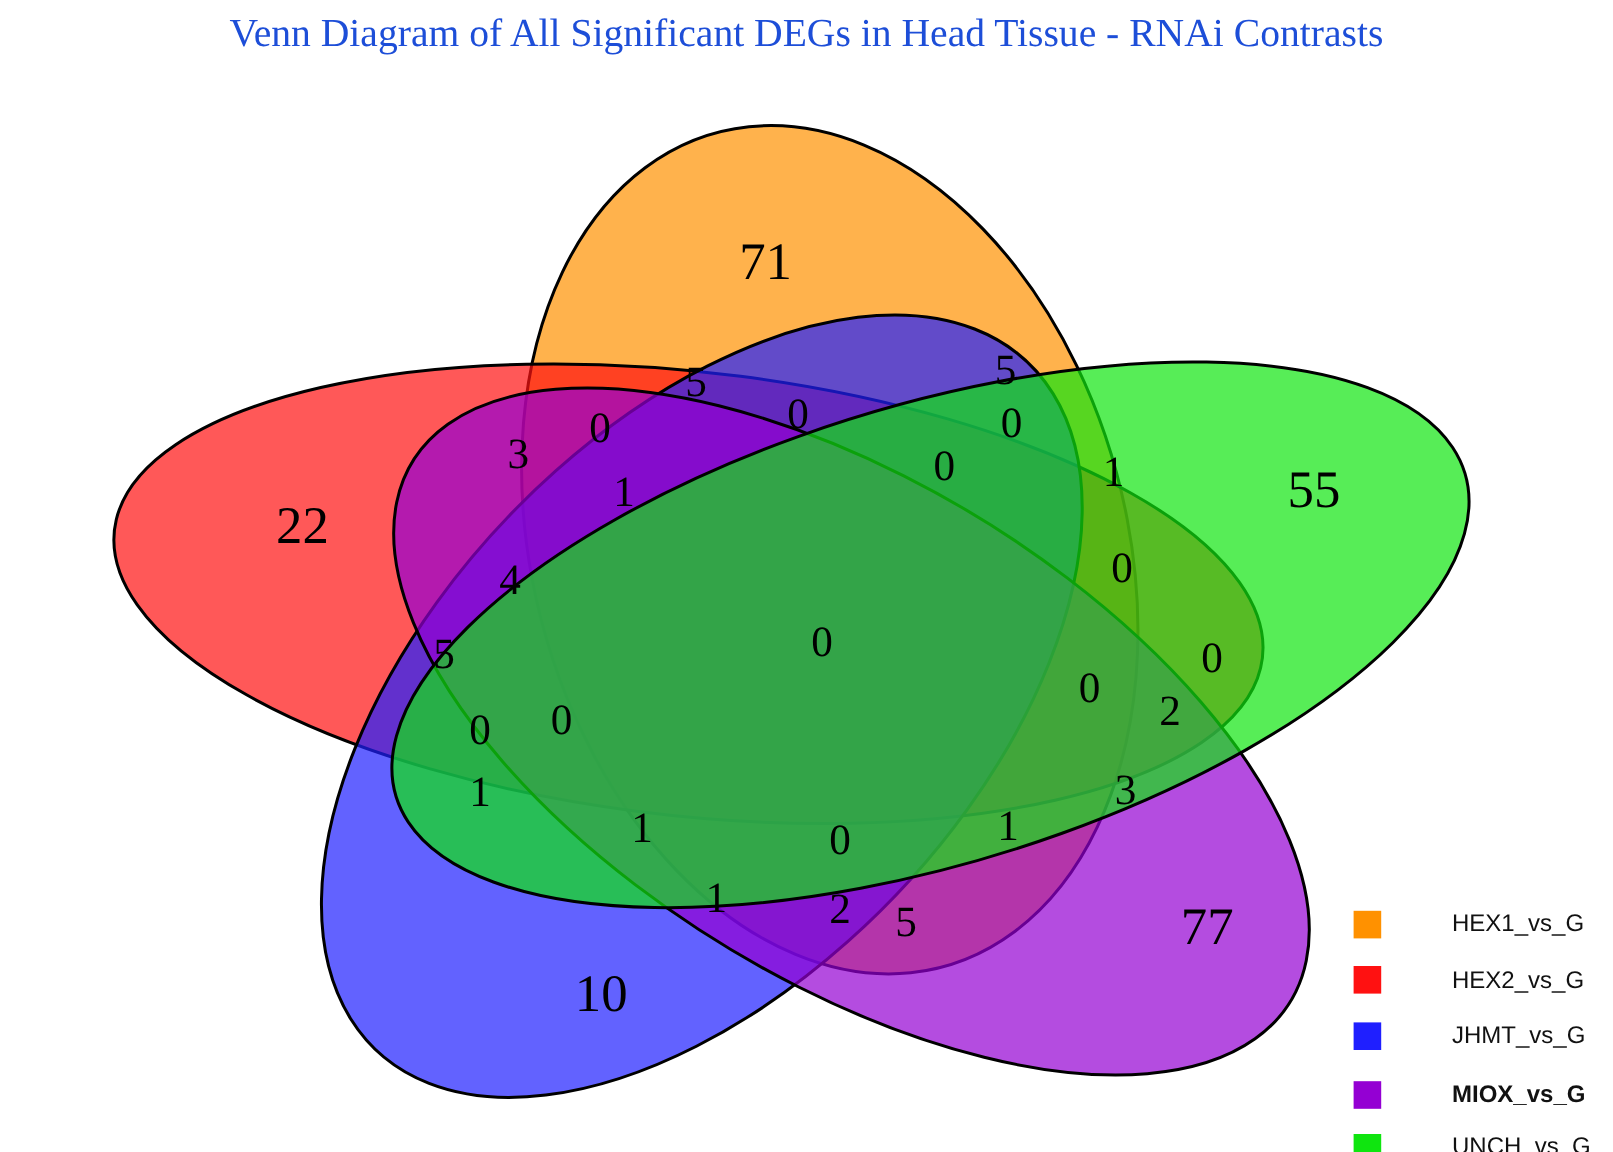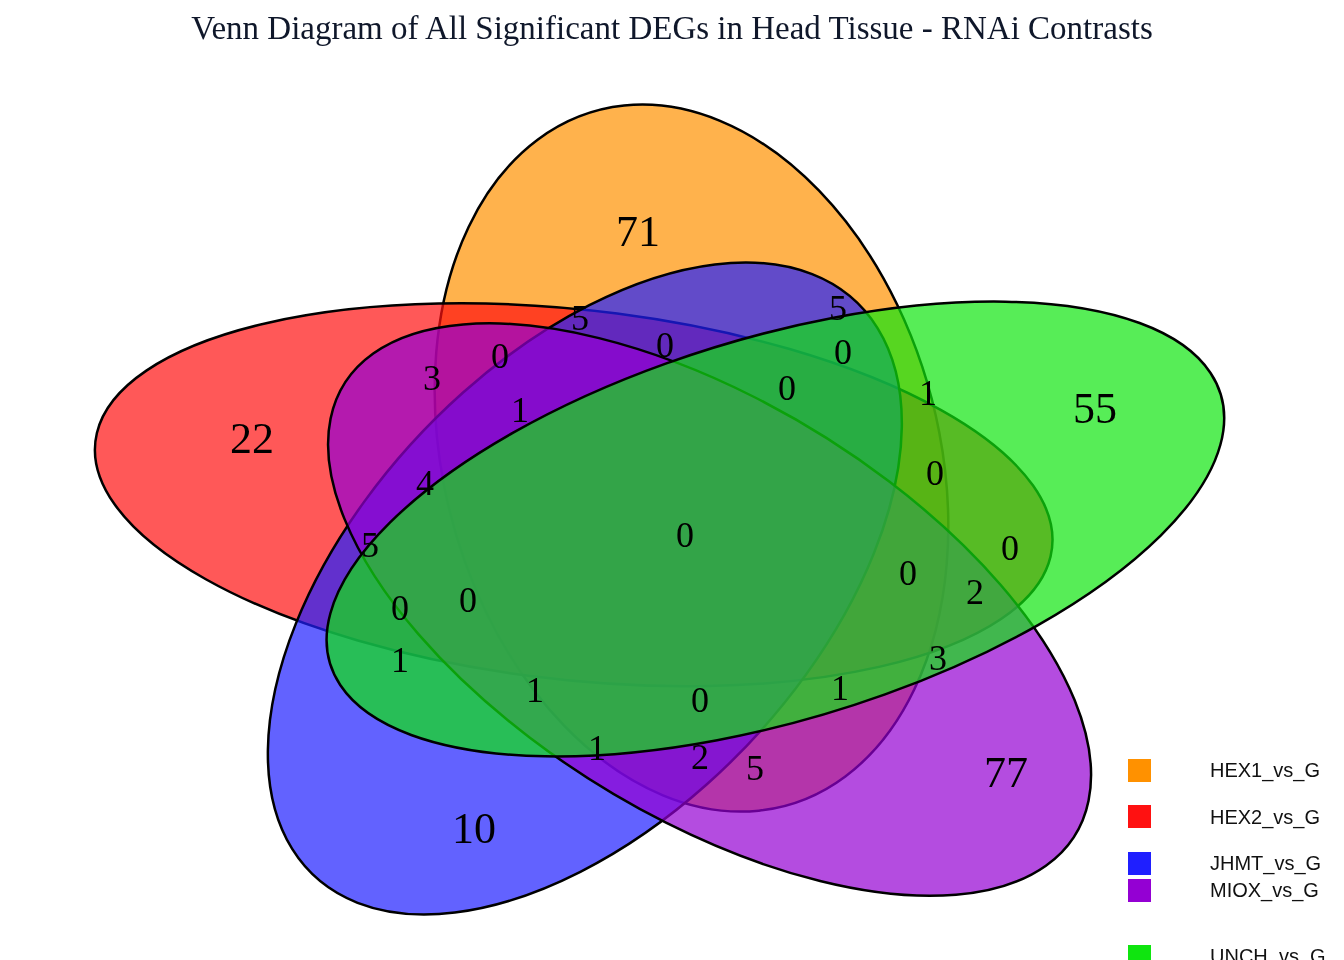--- a/index.html
+++ b/index.html
@@ -10,21 +10,21 @@
     overflow:hidden;
     font-family:"Liberation Serif", serif;
     color:#000;
   }
   .chart-title{
     position:absolute;
     top:10px;left:0;width:1344px;
     text-align:center;
     font-size:33px;
     font-family:"Liberation Serif", serif;
-    color:#0f172a;
+    color:#1d4ed8;
     white-space:nowrap;
   }
   svg.venn{position:absolute;left:0;top:0;}
   .region-layer{position:absolute;left:0;top:0;width:1344px;height:960px;pointer-events:none;}
   .region{
     position:absolute;
     transform:translate(-50%,-50%);
     font-size:36px;
     font-family:"Liberation Serif", serif;
     color:#000;
@@ -65,24 +65,24 @@
 
       <ellipse cx="18" cy="-77.9" rx="356" ry="184" transform="rotate(-98 18 -77.9)" vector-effect="non-scaling-stroke" fill="#FF9100"></ellipse>
       <ellipse cx="-68.6" cy="-41.2" rx="356" ry="184" transform="rotate(190 -68.6 -41.2)" vector-effect="non-scaling-stroke" fill="#FF1111"></ellipse>
       <ellipse cx="-60.4" cy="52.5" rx="356" ry="184" transform="rotate(118 -60.4 52.5)" vector-effect="non-scaling-stroke" fill="#1F1FFF"></ellipse>
       <ellipse cx="31.3" cy="73.6" rx="356" ry="184" transform="rotate(46 31.3 73.6)" vector-effect="non-scaling-stroke" fill="#9400D3"></ellipse>
       <ellipse cx="79.7" cy="-7" rx="356" ry="184" transform="rotate(-26 79.7 -7)" vector-effect="non-scaling-stroke" fill="#0FE50F"></ellipse>
     </g>
   </svg>
 
   <div class="region-layer">
-      <span class="region big" style="left: 638px; top: 231px;">71</span>
+      <span class="region big" style="left: 638px; top: 218px;">71</span>
       <span class="region big" style="left: 252px; top: 438px;">22</span>
       <span class="region big" style="left: 1095px; top: 408px;">55</span>
-      <span class="region big" style="left: 474px; top: 828px;">10</span>
+      <span class="region big" style="left: 501px; top: 828px;">10</span>
       <span class="region big" style="left: 1006px; top: 772px;">77</span>
       <span class="region" style="left: 580px; top: 318px;">5</span>
       <span class="region" style="left: 500px; top: 356px;">0</span>
       <span class="region" style="left: 665px; top: 345px;">0</span>
       <span class="region" style="left: 838px; top: 308px;">5</span>
       <span class="region" style="left: 843px; top: 352px;">0</span>
       <span class="region" style="left: 432px; top: 378px;">3</span>
       <span class="region" style="left: 520px; top: 410px;">1</span>
       <span class="region" style="left: 787px; top: 388px;">0</span>
       <span class="region" style="left: 928px; top: 393px;">1</span>
@@ -111,21 +111,21 @@
         <span class="legend-label">HEX1_vs_G</span>
       </div>
       <div class="legend-item" style="top: 804.5px;">
         <span class="swatch" style="background: rgb(255, 17, 17);"></span>
         <span class="legend-label">HEX2_vs_G</span>
       </div>
       <div class="legend-item" style="top: 851px;">
         <span class="swatch" style="background: rgb(31, 31, 255);"></span>
         <span class="legend-label">JHMT_vs_G</span>
       </div>
-      <div class="legend-item" style="top: 878px;">
+      <div class="legend-item" style="top: 900px; font-weight: bold;">
         <span class="swatch" style="background: rgb(148, 0, 211);"></span>
         <span class="legend-label">MIOX_vs_G</span>
       </div>
       <div class="legend-item" style="top: 944px;">
         <span class="swatch" style="background: rgb(15, 229, 15);"></span>
         <span class="legend-label">UNCH_vs_G</span>
       </div>
     </div>
 
 </div>

